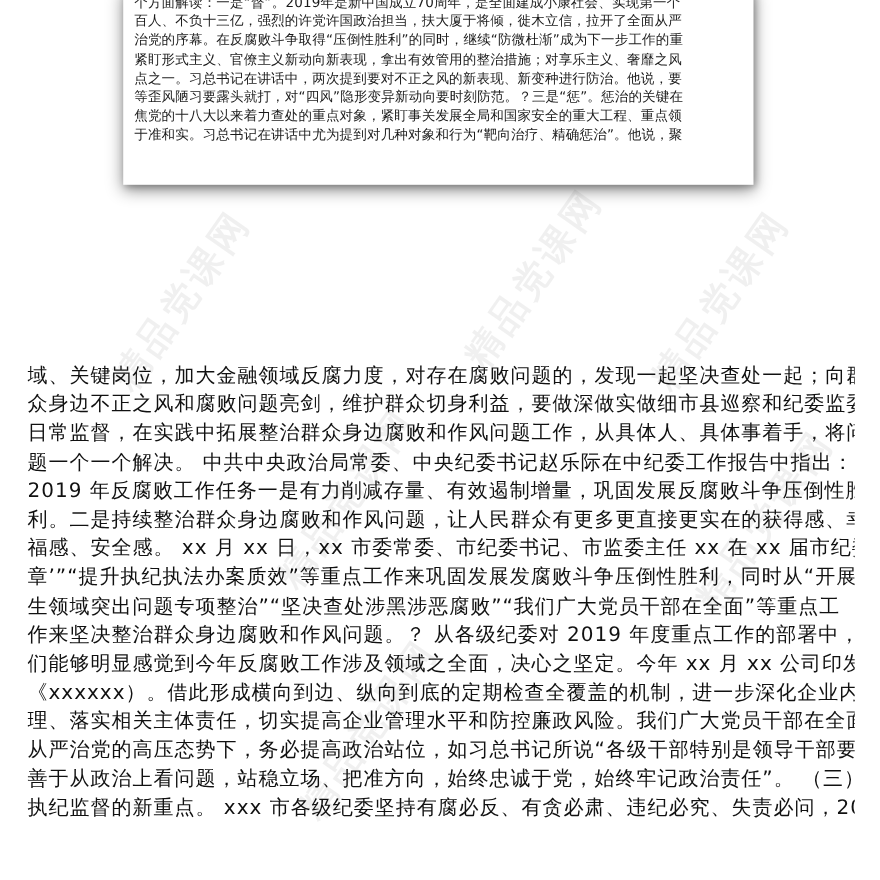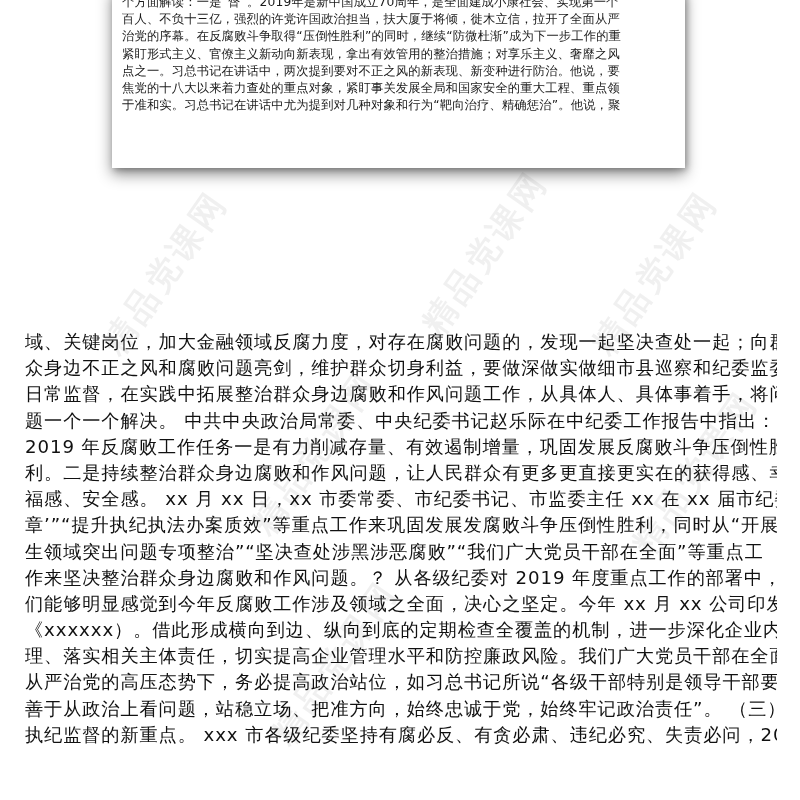--- a/index.html
+++ b/index.html
@@ -41,20 +41,21 @@
 <div class="watermark" style="left:600px; top:450px;">精品党课网</div>
 <div class="watermark" style="left:240px; top:640px;">精品党课网</div>
 
 <div class="card">
   <div class="card-text">
     <div class="card-line">个方面解读：一是“督”。2019年是新中国成立70周年，是全面建成小康社会、实现第一个</div>
     <div class="card-line">百人、不负十三亿，强烈的许党许国政治担当，扶大厦于将倾，徙木立信，拉开了全面从严</div>
     <div class="card-line">治党的序幕。在反腐败斗争取得“压倒性胜利”的同时，继续“防微杜渐”成为下一步工作的重</div>
     <div class="card-line">紧盯形式主义、官僚主义新动向新表现，拿出有效管用的整治措施；对享乐主义、奢靡之风</div>
     <div class="card-line">点之一。习总书记在讲话中，两次提到要对不正之风的新表现、新变种进行防治。他说，要</div>
+    <div class="card-line">等歪风陋习要露头就打，对“四风”隐形变异新动向要时刻防范。？三是“惩”。惩治的关键在</div>
     <div class="card-line">焦党的十八大以来着力查处的重点对象，紧盯事关发展全局和国家安全的重大工程、重点领</div>
     <div class="card-line">于准和实。习总书记在讲话中尤为提到对几种对象和行为“靶向治疗、精确惩治”。他说，聚</div>
   </div>
 </div>
 
 <div class="body-text">
   <div class="body-line">域、关键岗位，加大金融领域反腐力度，对存在腐败问题的，发现一起坚决查处一起；向群</div>
   <div class="body-line">众身边不正之风和腐败问题亮剑，维护群众切身利益，要做深做实做细市县巡察和纪委监委</div>
   <div class="body-line">日常监督，在实践中拓展整治群众身边腐败和作风问题工作，从具体人、具体事着手，将问</div>
   <div class="body-line">题一个一个解决。 中共中央政治局常委、中央纪委书记赵乐际在中纪委工作报告中指出：</div>

